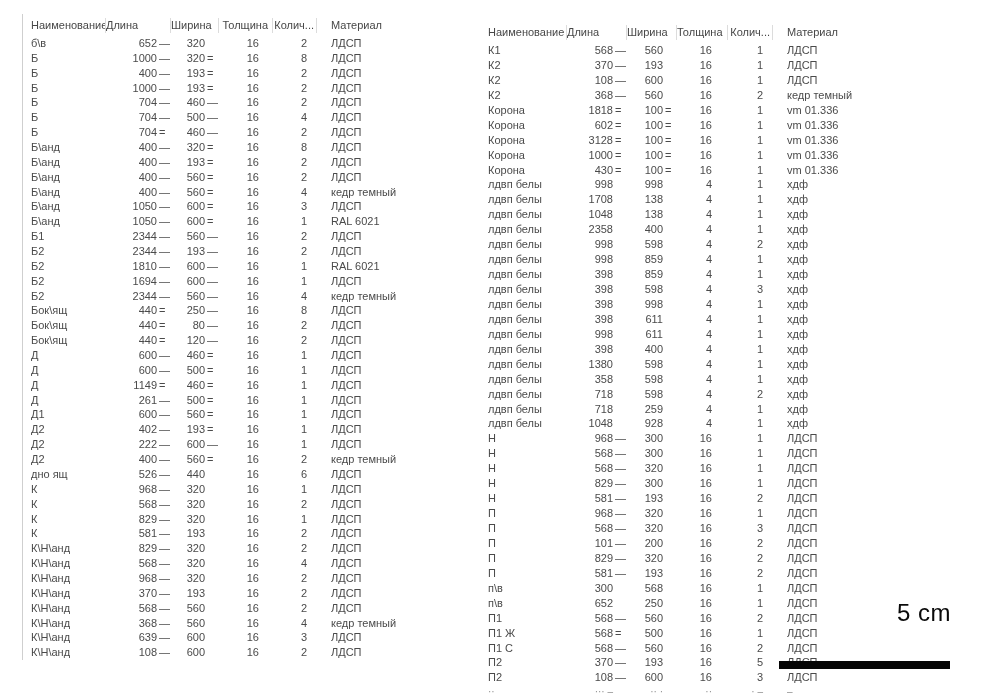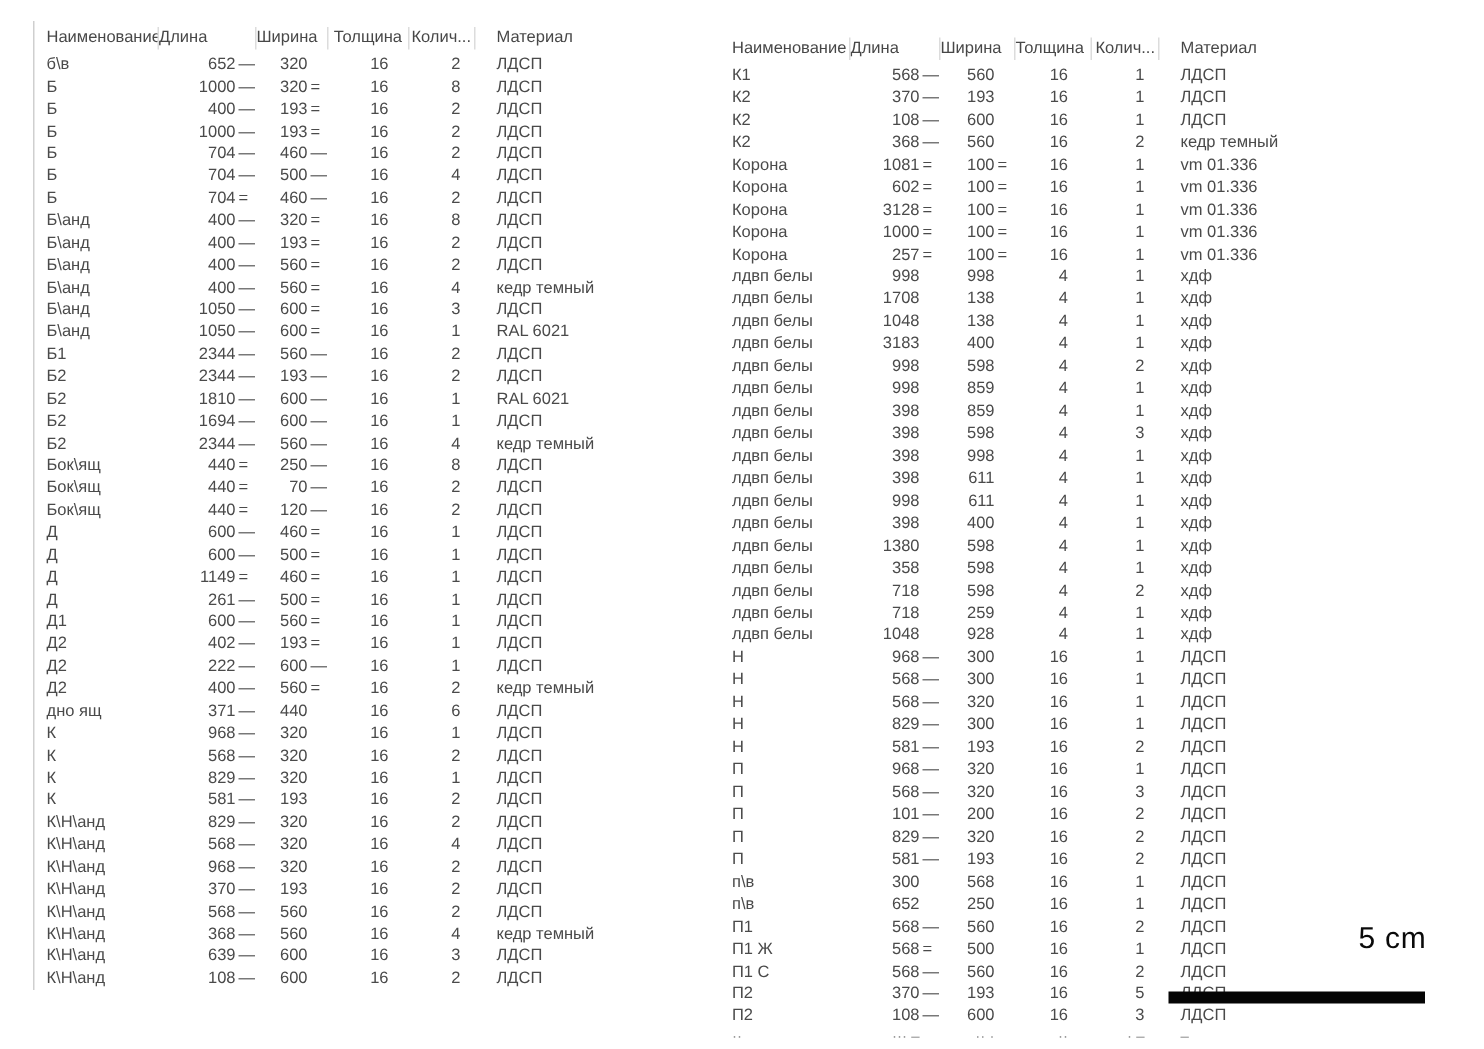--- a/index.html
+++ b/index.html
@@ -47,22 +47,22 @@
   .c-mat{padding-left:14px;}
 
   .partial-row{height:13px;overflow:hidden;color:#8f8f8f;font-size:10px;line-height:12px;}
   .partial-row .cell{padding-top:1px;}
 
   .scale-bar{
     position:absolute;left:779px;top:661px;
     width:171px;height:8px;background:#050505;z-index:5;
   }
   .scale-label{
-    position:absolute;top:615px;right:38px;
-    font-size:20px;letter-spacing:.5px;color:#0a0a0a;z-index:6;
+    position:absolute;top:599px;right:38px;
+    font-size:24px;letter-spacing:.5px;color:#0a0a0a;z-index:6;
   }
 </style>
 </head>
 <body>
 
 <section class="cuttable" id="left-table">
   <div class="thead">
     <div class="hcell c-name">Наименование</div>
     <div class="hcell c-len">Длина</div>
     <div class="hcell c-wid">Ширина</div>
@@ -337,21 +337,21 @@
         <div class="cell c-qty">8</div>
         <div class="cell c-mat">ЛДСП</div>
       </div>
       <div class="trow">
         <div class="cell c-name">Бок\ящ</div>
         <div class="cell c-len">
           <span class="num">440</span>
           <span class="suf">=</span>
         </div>
         <div class="cell c-wid">
-          <span class="num">70</span>
+          <span class="num">80</span>
           <span class="suf">—</span>
         </div>
         <div class="cell c-thk">16</div>
         <div class="cell c-qty">2</div>
         <div class="cell c-mat">ЛДСП</div>
       </div>
       <div class="trow">
         <div class="cell c-name">Бок\ящ</div>
         <div class="cell c-len">
           <span class="num">440</span>
@@ -473,21 +473,21 @@
           <span class="num">560</span>
           <span class="suf">=</span>
         </div>
         <div class="cell c-thk">16</div>
         <div class="cell c-qty">2</div>
         <div class="cell c-mat">кедр темный</div>
       </div>
       <div class="trow">
         <div class="cell c-name">дно ящ</div>
         <div class="cell c-len">
-          <span class="num">371</span>
+          <span class="num">526</span>
           <span class="suf">—</span>
         </div>
         <div class="cell c-wid">
           <span class="num">440</span>
           <span class="suf"></span>
         </div>
         <div class="cell c-thk">16</div>
         <div class="cell c-qty">6</div>
         <div class="cell c-mat">ЛДСП</div>
       </div>
@@ -724,21 +724,21 @@
           <span class="num">560</span>
           <span class="suf"></span>
         </div>
         <div class="cell c-thk">16</div>
         <div class="cell c-qty">2</div>
         <div class="cell c-mat">кедр темный</div>
       </div>
       <div class="trow">
         <div class="cell c-name">Корона</div>
         <div class="cell c-len">
-          <span class="num">1081</span>
+          <span class="num">1818</span>
           <span class="suf">=</span>
         </div>
         <div class="cell c-wid">
           <span class="num">100</span>
           <span class="suf">=</span>
         </div>
         <div class="cell c-thk">16</div>
         <div class="cell c-qty">1</div>
         <div class="cell c-mat">vm 01.336</div>
       </div>
@@ -780,21 +780,21 @@
           <span class="num">100</span>
           <span class="suf">=</span>
         </div>
         <div class="cell c-thk">16</div>
         <div class="cell c-qty">1</div>
         <div class="cell c-mat">vm 01.336</div>
       </div>
       <div class="trow">
         <div class="cell c-name">Корона</div>
         <div class="cell c-len">
-          <span class="num">257</span>
+          <span class="num">430</span>
           <span class="suf">=</span>
         </div>
         <div class="cell c-wid">
           <span class="num">100</span>
           <span class="suf">=</span>
         </div>
         <div class="cell c-thk">16</div>
         <div class="cell c-qty">1</div>
         <div class="cell c-mat">vm 01.336</div>
       </div>
@@ -836,21 +836,21 @@
           <span class="num">138</span>
           <span class="suf"></span>
         </div>
         <div class="cell c-thk">4</div>
         <div class="cell c-qty">1</div>
         <div class="cell c-mat">хдф</div>
       </div>
       <div class="trow">
         <div class="cell c-name">лдвп белы</div>
         <div class="cell c-len">
-          <span class="num">3183</span>
+          <span class="num">2358</span>
           <span class="suf"></span>
         </div>
         <div class="cell c-wid">
           <span class="num">400</span>
           <span class="suf"></span>
         </div>
         <div class="cell c-thk">4</div>
         <div class="cell c-qty">1</div>
         <div class="cell c-mat">хдф</div>
       </div>

